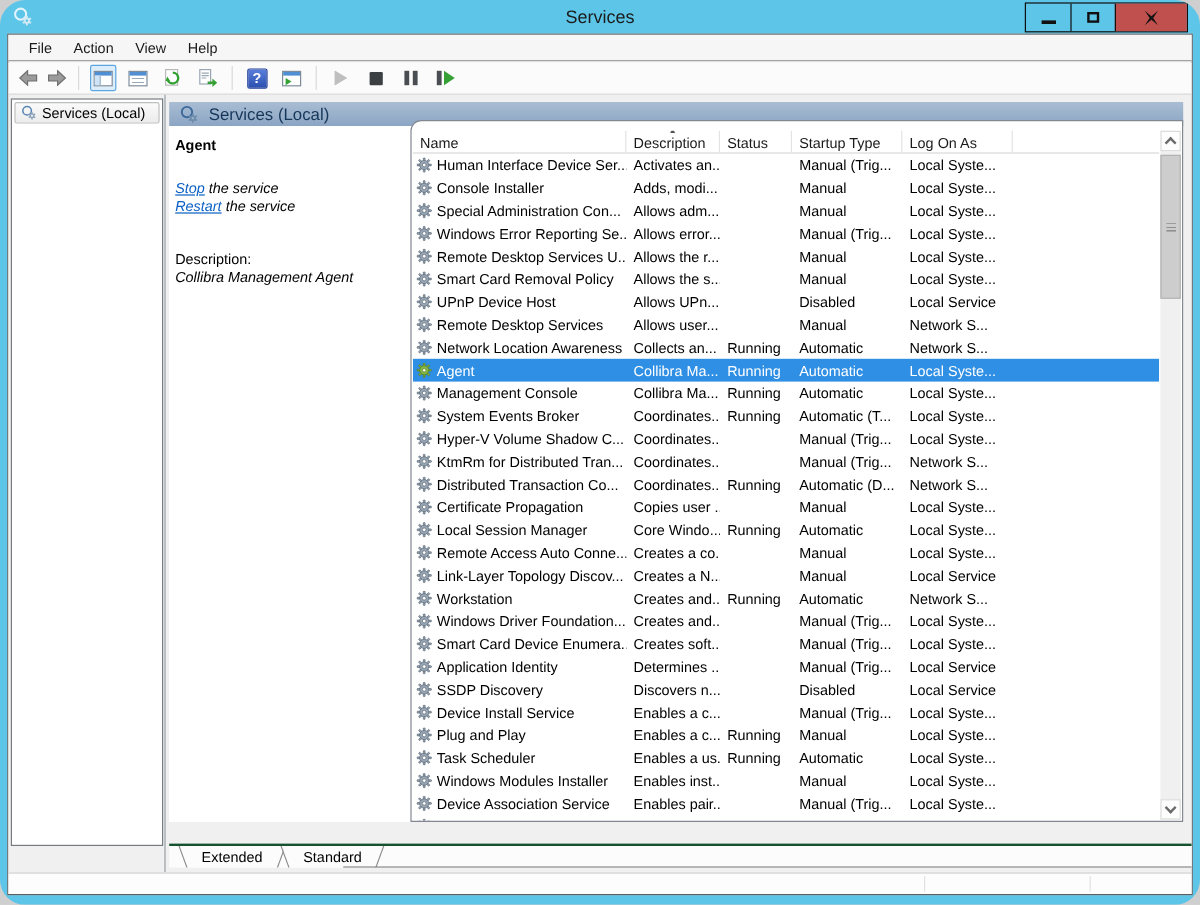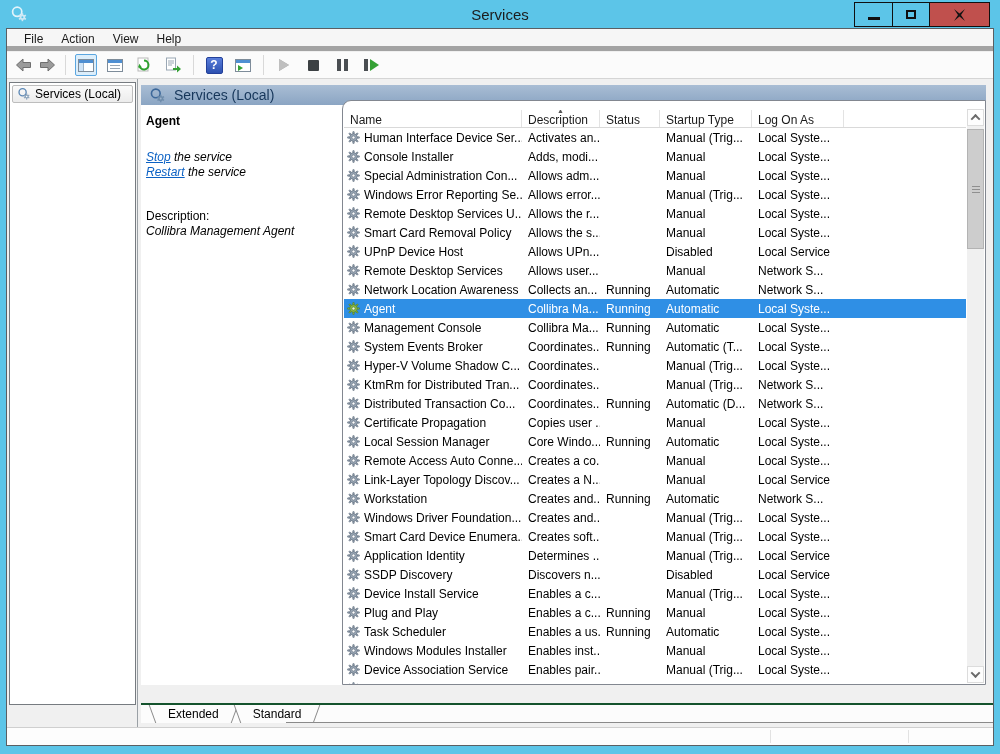--- a/index.html
+++ b/index.html
@@ -1,35 +1,35 @@
 <!DOCTYPE html>
 <html><head>
 <meta charset="utf-8">
 <style>
   * { margin:0; padding:0; box-sizing:border-box; }
   html,body { background:#cfcfcf; }
   body { font-family:"Liberation Sans", sans-serif; }
 
-  .window { position:relative; width:1000px; height:754px; background:#5cc5e8; overflow:hidden; }
+  .window { position:relative; width:1000px; height:754px; background:#5cc5e8; overflow:hidden;border-radius:21px; }
 
   
   .titlebar { position:absolute; left:0; top:0; right:0; height:28px; }
   .title-icon { position:absolute; left:10px; top:5px; width:18px; height:18px; }
   .title-text { position:absolute; left:0; right:0; top:6px; text-align:center; font-size:15px; color:#1c1c1c; }
   .winbtns { position:absolute; right:10px; top:2px; display:flex; border:1px solid #101010; }
   .winbtn { width:37px; height:23px; display:flex; align-items:center; justify-content:center; border-left:1px solid #101010; }
   .winbtn:first-child { border-left:none; }
   .btn-min .glyph { width:12px; height:3px; background:#101010; margin-top:8px; }
   .btn-max .glyph { width:10px; height:9px; border:2px solid #101010; }
   .btn-close { width:60px; background:#c0504d; }
 
   
   .client { position:absolute; left:6px; top:28px; right:6px; bottom:8px; border:1px solid #5a5f63; background:#f0f0f0; }
 
-  .menubar { position:absolute; left:0; top:0; right:0; height:22px; background:#f6f6f6; border-bottom:5px solid #a3a3a3; display:flex; padding-left:8px; }
+  .menubar { position:absolute; left:0; top:0; right:0; height:22px; background:#f6f6f6; border-bottom:1px solid #a3a3a3; display:flex; align-items:center; padding-left:8px; }
   .menu-item { font-size:12px; color:#1a1a1a; padding:3px 9px; }
 
   .toolbar { position:absolute; left:0; top:23px; right:0; height:27px; background:#fbfbfb; border-bottom:1px solid #d5d5d5; display:flex; align-items:center; padding-left:8px; gap:7px; }
   .tb-sep { width:1px; height:20px; background:#d9d9d9; margin:0 2px; }
   .tb-btn { width:22px; height:22px; display:flex; align-items:center; justify-content:center; }
   .tb-btn.active { border:1px solid #5ba6e0; background:#dceefb; border-radius:2px; }
   .miniwin { width:16px; height:13px; border:1px solid #7e8c9a; background:#fff; position:relative; }
   .miniwin .bar { position:absolute; left:0; top:0; right:0; height:3px; background:#4f8fd2; }
   .miniwin .leftpane { position:absolute; left:0; top:3px; bottom:0; width:5px; background:#cfe4f7; border-right:1px solid #9db4c9; }
   .miniwin .lines { position:absolute; left:2px; right:2px; top:5px; height:6px;
@@ -63,21 +63,21 @@
   
   .detail { position:absolute; left:3px; width:200px; top:26px; bottom:42px; background:#fff; padding:9px 0 0 5px; font-size:12px; color:#000; }
   .svc-name { font-weight:bold; }
   .links { margin-top:22px; line-height:15px;font-style:italic; }
   .link { color:#0b61c4; text-decoration:underline; }
   .desc-label { margin-top:29px; }
   .desc-text { margin-top:1px;font-style:italic; }
 
   
   .list-panel { position:absolute; left:204px; right:7px; top:21px; bottom:42px; background:#fff; border:1px solid #828790; border-top-left-radius:9px; overflow:hidden; }
-  .list-header { position:absolute; left:1px; right:19px; top:8px; height:19px; display:flex; border-bottom:1px solid #d9d9d9; background:#fff;align-items:center; }
+  .list-header { position:absolute; left:1px; right:19px; top:8px; height:19px; display:flex; border-bottom:1px solid #d9d9d9; background:#fff; }
   .hdr-cell { position:relative; font-size:12px; color:#1a1a1a; padding:3px 0 0 6px; border-right:1px solid #e3e3e3; overflow:hidden; white-space:nowrap; }
   .hdr-cell .sort { position:absolute; top:-3px; left:50%; transform:translateX(-50%); font-size:7px; color:#555; }
   .col-0 { width:178px; } .col-1 { width:78px; } .col-2 { width:60px; } .col-3 { width:92px; } .col-4 { width:92px; } .col-5 { flex:1; border-right:none; }
 
   .rows { position:absolute; left:1px; right:19px; top:27px; bottom:0; overflow:hidden; }
   .svc-row { display:flex; height:19px; align-items:center; font-size:12px; color:#000; white-space:nowrap; }
   .svc-row .cell { overflow:hidden; padding-left:6px; }
   .svc-row .c-name { display:flex; align-items:center; gap:4px; padding-left:3px; }
   .svc-row.selected { background:#2f8fe5; color:#fff; }
   .gear { width:13px; height:13px; flex:0 0 13px; }

